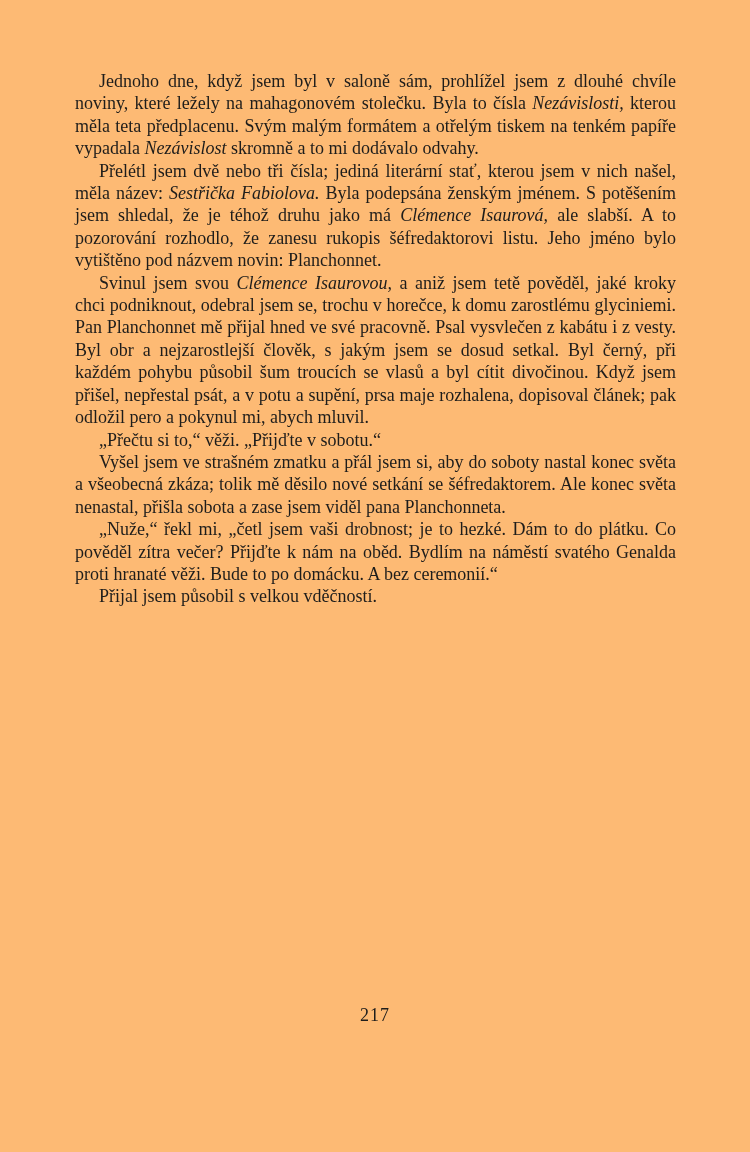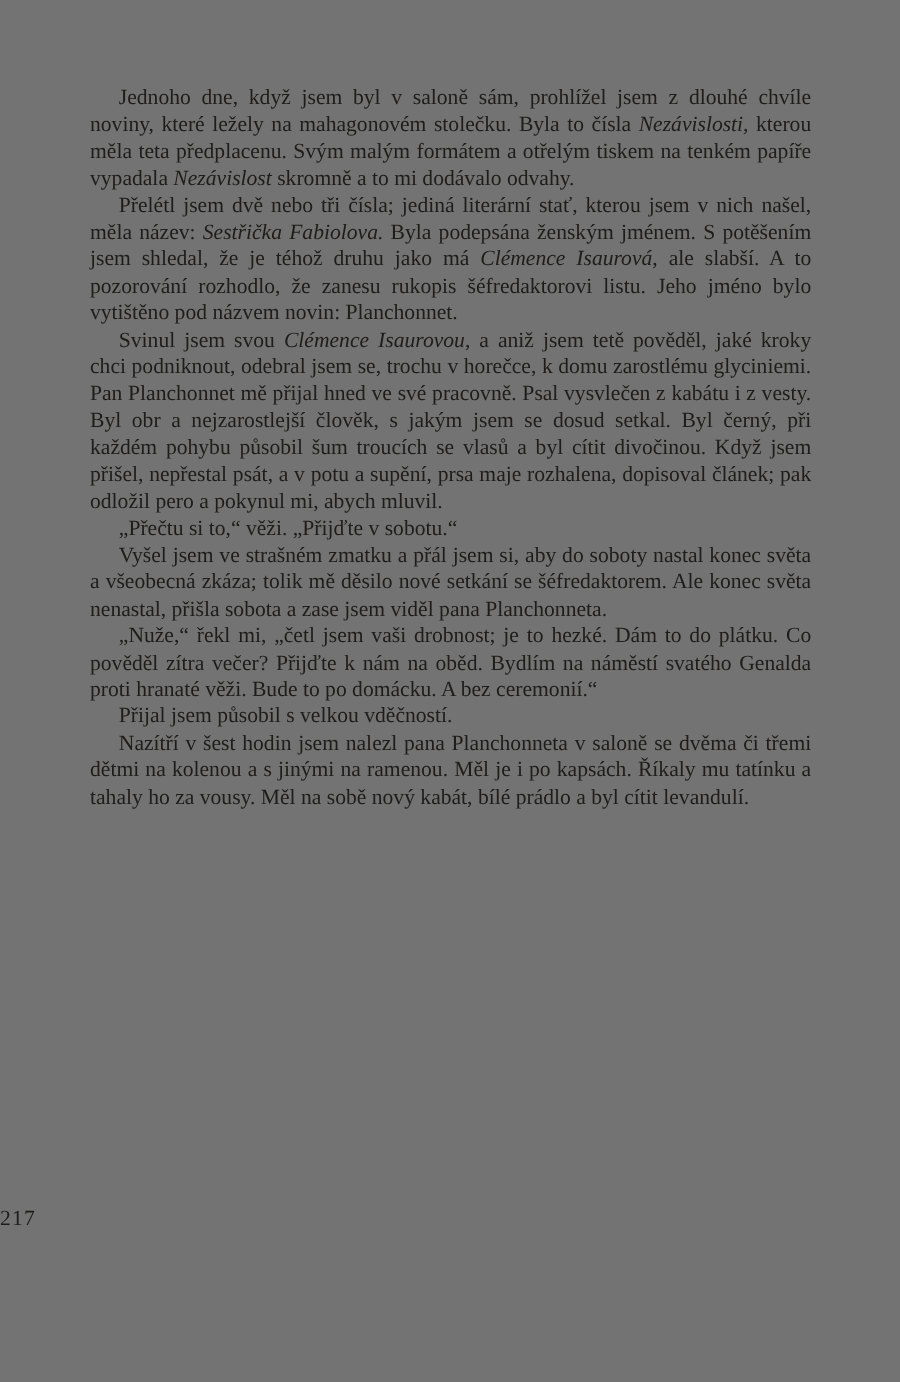--- a/index.html
+++ b/index.html
@@ -9,21 +9,21 @@
   body {
     width: 750px;
     height: 1152px;
     background: #e9e7e2;
     font-family: "Liberation Serif", "DejaVu Serif", serif;
   }
   .page {
     position: relative;
     width: 750px;
     height: 1152px;
-    background: #737373;
+    background: #fdba74;
     color: #1e1d1b;
     overflow: hidden;
   }
   .text-block {
     position: absolute;
     left: 75px;
     top: 70px;
     width: 601px;
     font-size: 18px;
     line-height: 22.4px;
@@ -40,33 +40,33 @@
   }
   .seg-bold-italic {
     font-style: italic;
     font-weight: normal;
   }
   .page-number {
     position: absolute;
     left: 0;
     top: 1005px;
     width: 750px;
+    text-align: center;
     font-size: 18px;
     letter-spacing: 1px;
     color: #1e1d1b;
   }
 </style>
 </head>
 <body>
 
 <div class="page">
   <div class="text-block">
       <p><span>Jednoho dne, když jsem byl v saloně sám, prohlížel jsem z dlouhé chvíle noviny, které ležely na mahagonovém stolečku. Byla to čísla </span><span class="seg-italic">Nezávislosti,</span><span> kterou měla teta předplacenu. Svým malým formátem a otřelým tiskem na tenkém papíře vypadala </span><span class="seg-italic">Nezávislost</span><span> skromně a to mi dodávalo odvahy.</span></p>
       <p><span>Přelétl jsem dvě nebo tři čísla; jediná literární stať, kterou jsem v nich našel, měla název: </span><span class="seg-bold-italic">Sestřička Fabiolova.</span><span> Byla podepsána ženským jménem. S potěšením jsem shledal, že je téhož druhu jako má </span><span class="seg-italic">Clémence Isaurová,</span><span> ale slabší. A to pozorování rozhodlo, že zanesu rukopis šéfredaktorovi listu. Jeho jméno bylo vytištěno pod názvem novin: Planchonnet.</span></p>
       <p><span>Svinul jsem svou </span><span class="seg-italic">Clémence Isaurovou,</span><span> a aniž jsem tetě pověděl, jaké kroky chci podniknout, odebral jsem se, trochu v horečce, k domu zarostlému glyciniemi. Pan Planchonnet mě přijal hned ve své pracovně. Psal vysvlečen z kabátu i z vesty. Byl obr a nejzarostlejší člověk, s jakým jsem se dosud setkal. Byl černý, při každém pohybu působil šum troucích se vlasů a byl cítit divočinou. Když jsem přišel, nepřestal psát, a v potu a supění, prsa maje rozhalena, dopisoval článek; pak odložil pero a pokynul mi, abych mluvil.</span></p>
       <p><span>„Přečtu si to,“ věži. „Přijďte v sobotu.“</span></p>
       <p><span>Vyšel jsem ve strašném zmatku a přál jsem si, aby do soboty nastal konec světa a všeobecná zkáza; tolik mě děsilo nové setkání se šéfredaktorem. Ale konec světa nenastal, přišla sobota a zase jsem viděl pana Planchonneta.</span></p>
       <p><span>„Nuže,“ řekl mi, „četl jsem vaši drobnost; je to hezké. Dám to do plátku. Co pověděl zítra večer? Přijďte k nám na oběd. Bydlím na náměstí svatého Genalda proti hranaté věži. Bude to po domácku. A bez ceremonií.“</span></p>
       <p><span>Přijal jsem působil s velkou vděčností.</span></p>
-      <p><span>Nazítří v šest hodin jsem nalezl pana Planchonneta v saloně se dvěma či třemi dětmi na kolenou a s jinými na ramenou. Měl je i po kapsách. Říkaly mu tatínku a tahaly ho za vousy. Měl na sobě nový kabát, bílé prádlo a byl cítit levandulí.</span></p>
     </div>
   <div class="page-number">217</div>
 </div>
 
 </body></html>

